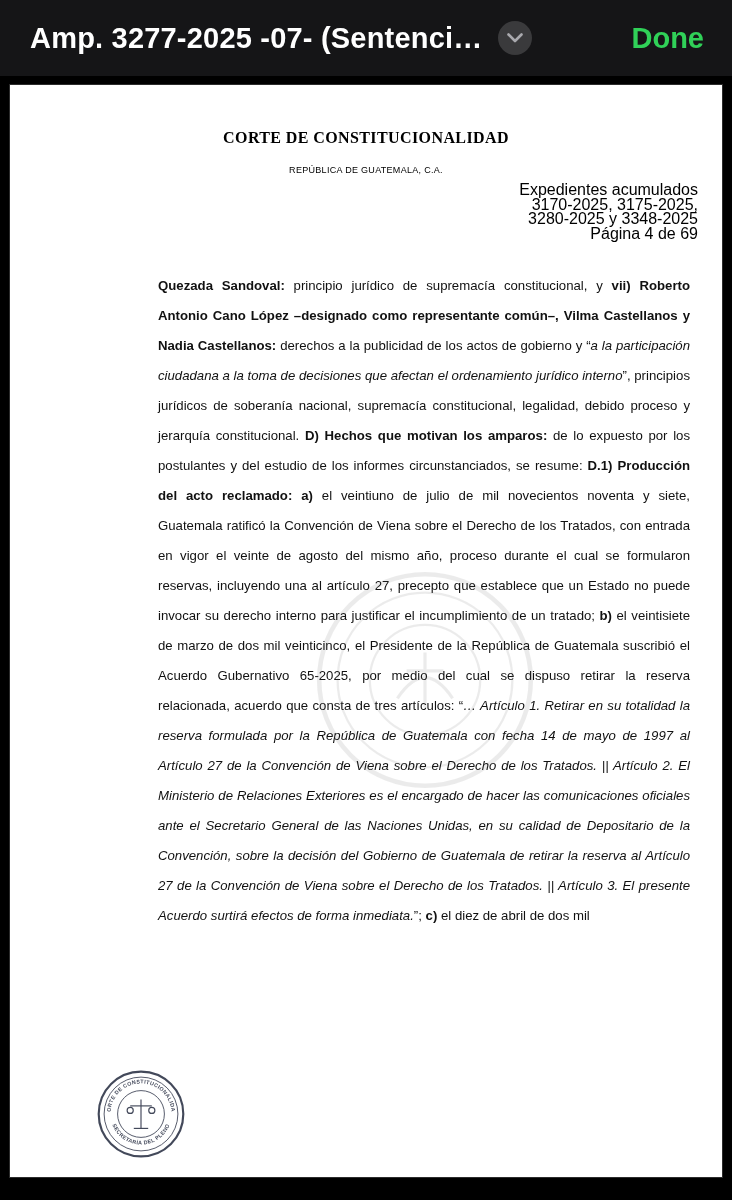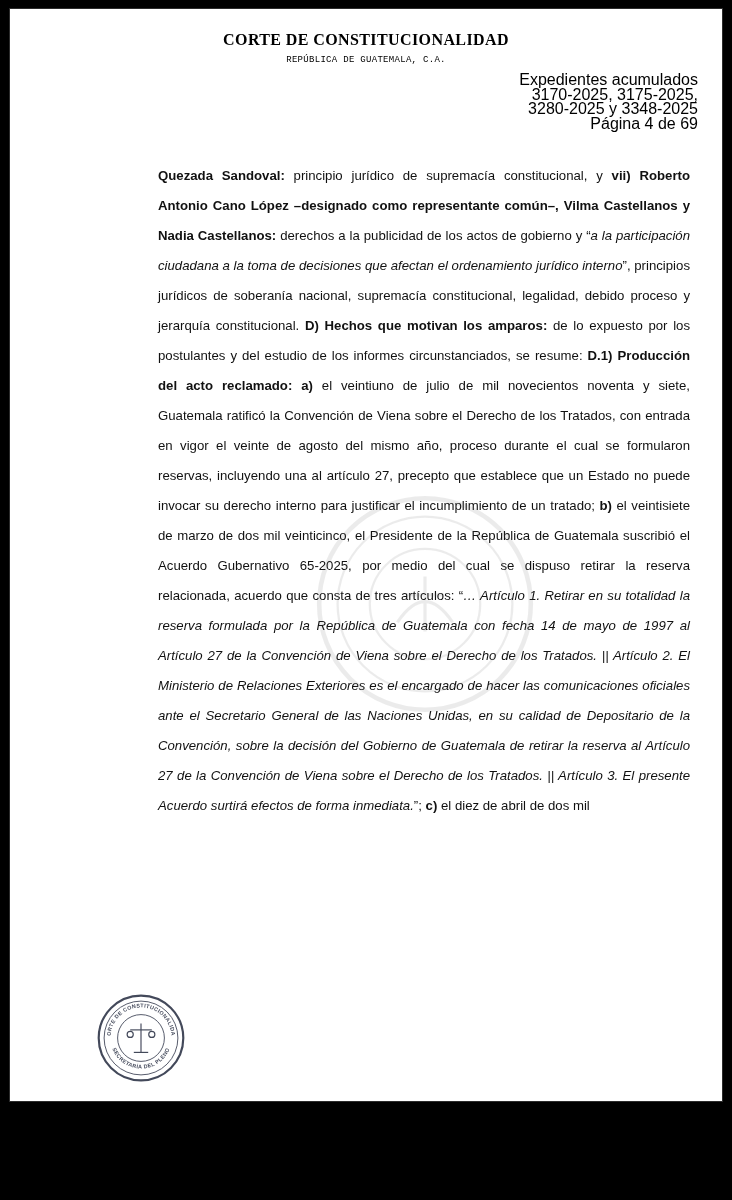--- a/index.html
+++ b/index.html
@@ -31,29 +31,29 @@
     font-family: "Liberation Sans", sans-serif; padding: 0;
   }
   
   .doc-area {
     height: 1124px; box-sizing: border-box;
     padding: 8px 9px 22px; background: #000;
   }
   .page {
     position: relative; width: 714px; height: 1094px;
     margin: 0 auto; background: #fff; box-sizing: border-box;
-    padding-top: 22px; border: 1px solid #2c2c2c; overflow: hidden;
+    padding-top: 44px; border: 1px solid #2c2c2c; overflow: hidden;
   }
   .court-title {
     font-family: "Liberation Serif", serif; font-weight: 700;
     font-size: 16px; letter-spacing: 0.4px; text-align: center; color: #000;
   }
   .court-sub {
-    font-family: Liberation Mono, monospace; font-size: 9px;
-    letter-spacing: 0.3px; text-align: center; color: #000; margin-top: 6px;
+    font-family: Liberation Sans, sans-serif; font-size: 9px;
+    letter-spacing: 0.3px; text-align: center; color: #000; margin-top: 18px;
   }
   .case-block {
     margin-top: 8px; padding-right: 24px; text-align: right;
     font-size: 16px; line-height: 14.5px; color: #000;
   }
   .body-text {
     margin: 30px 32px 0 148px;
     font-size: 13.2px; line-height: 30px;
     text-align: justify; color: #111;
   }
@@ -72,20 +72,32 @@
   .seal text {
     font-family: "Liberation Sans", sans-serif;
     font-weight: 700; letter-spacing: 0.4px;
   }
 </style>
 </head>
 <body>
 
 <div class="screen">
 
+  <header class="navbar">
+    <div class="nav-title">Amp. 3277-2025 -07- (Sentenci…</div>
+    <button class="chevron-btn">
+      <span style="display:flex;">
+        <svg width="16" height="10" viewBox="0 0 16 10">
+          <polyline points="1.5,1.5 8,8 14.5,1.5" fill="none" stroke="#a9a9ae" stroke-width="2.6" stroke-linecap="round" stroke-linejoin="round"></polyline>
+        </svg>
+      </span>
+    </button>
+    <div class="spacer"></div>
+    <button class="done-btn">Done</button>
+  </header>
 
   <main class="doc-area">
     <div class="page">
 
       <svg class="watermark" viewBox="0 0 100 100" aria-hidden="true">
         <circle cx="50" cy="50" r="46" fill="none" stroke="#666" stroke-width="2"></circle>
         <circle cx="50" cy="50" r="38" fill="none" stroke="#666" stroke-width="1"></circle>
         <circle cx="50" cy="50" r="24" fill="none" stroke="#666" stroke-width="1"></circle>
         <path d="M38 58 q12 -18 24 0 M42 46 h16 M50 38 v24" fill="none" stroke="#666" stroke-width="1.4"></path>
       </svg>

